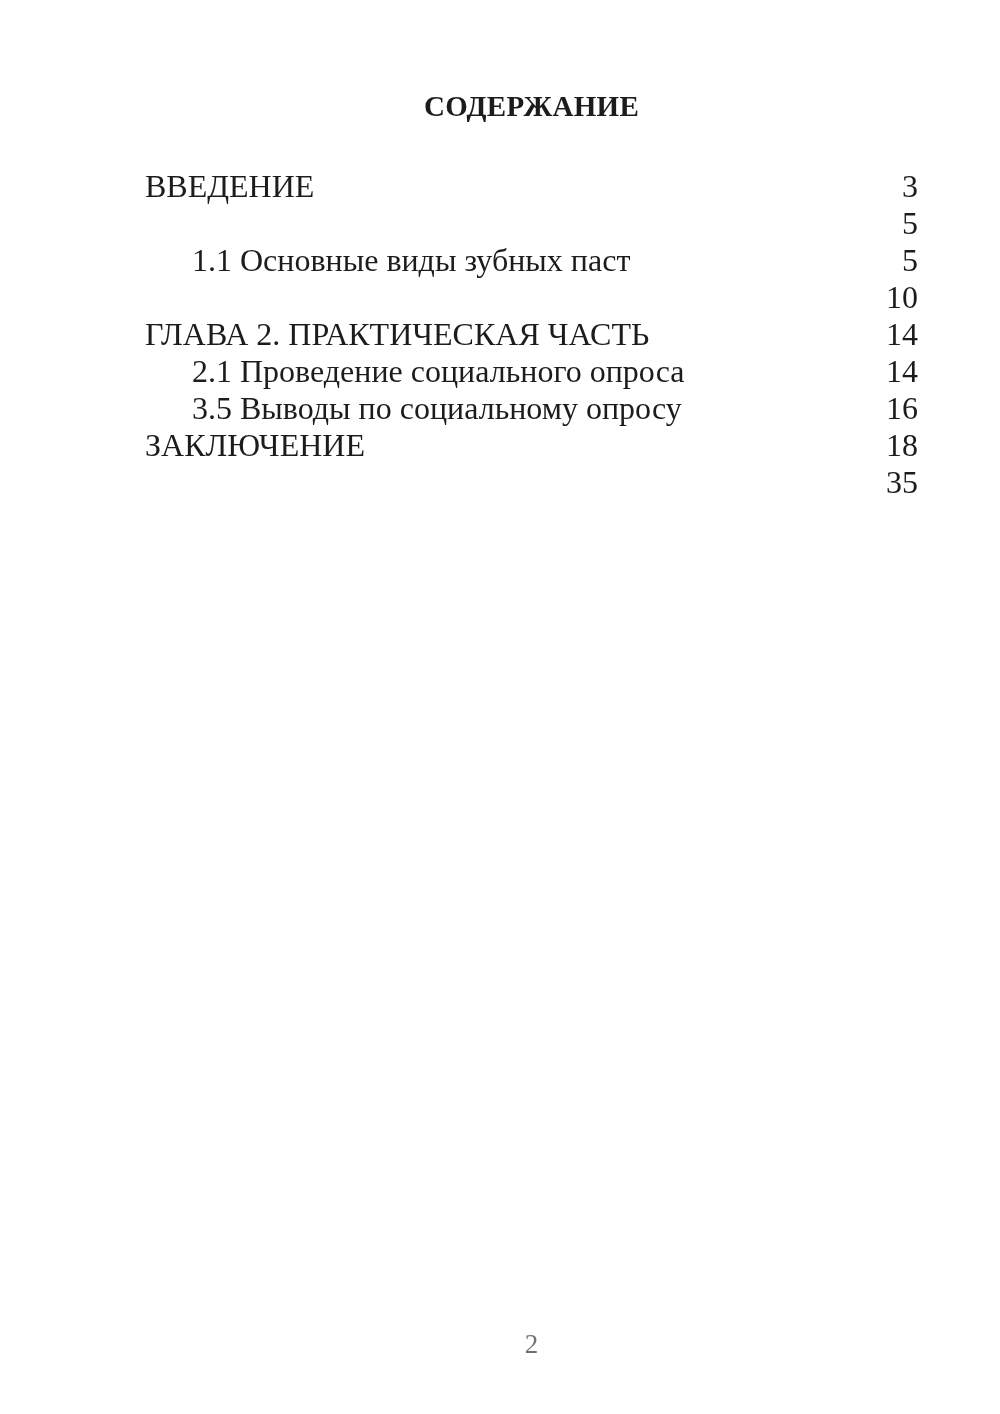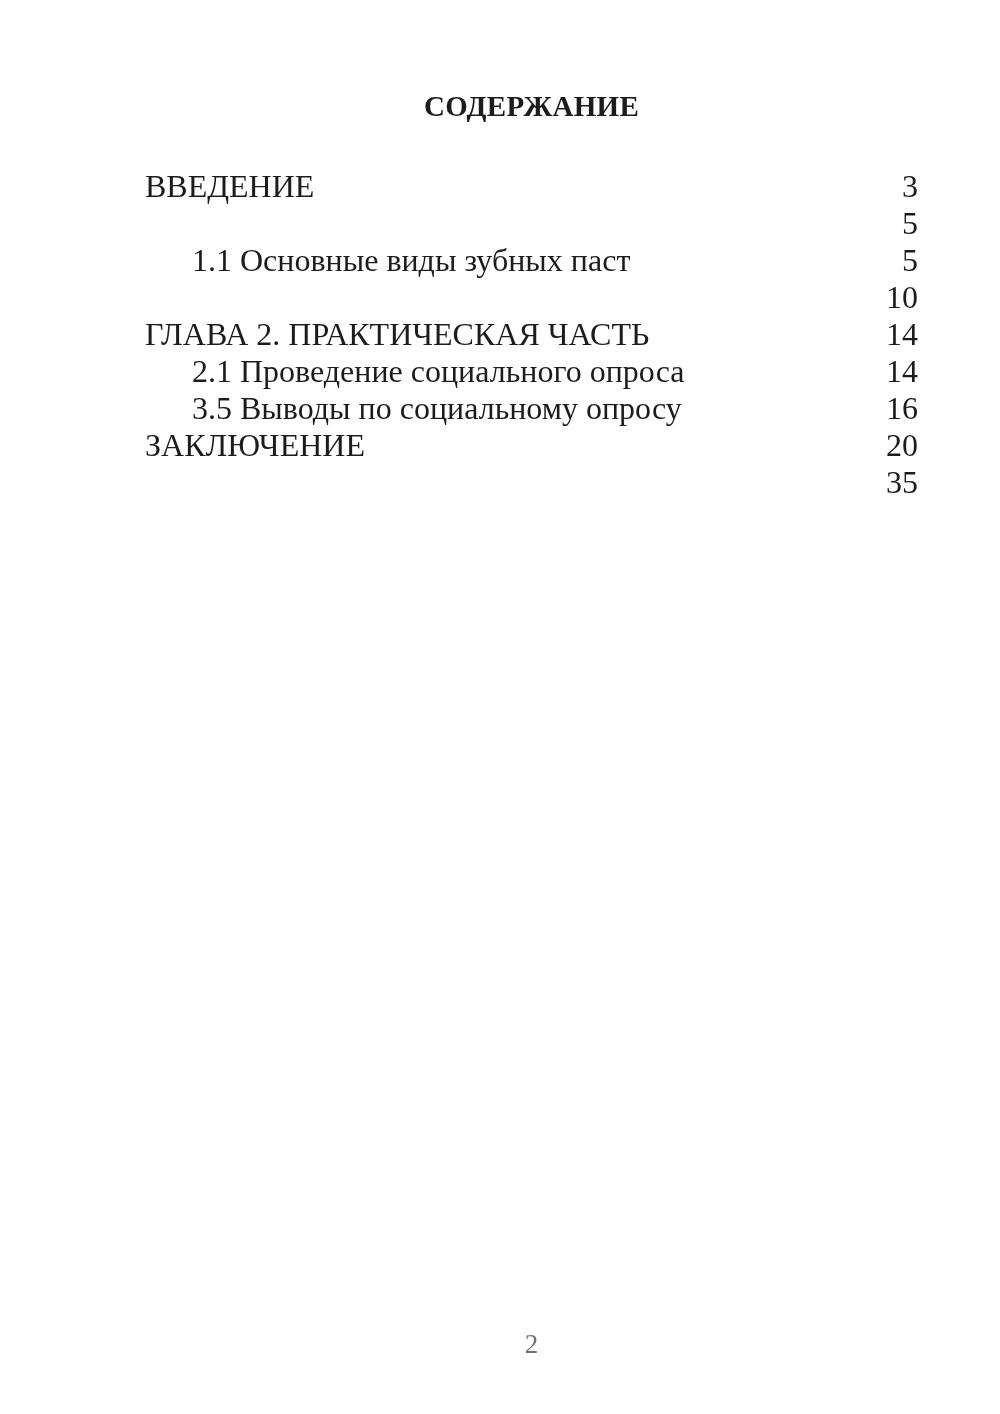--- a/index.html
+++ b/index.html
@@ -101,21 +101,21 @@
       <div class="toc-row level-1">
     <span class="toc-label">2.1 Проведение социального опроса</span>
     <span class="toc-page">14</span>
   </div>
       <div class="toc-row level-1">
     <span class="toc-label">3.5 Выводы по социальному опросу</span>
     <span class="toc-page">16</span>
   </div>
       <div class="toc-row level-0">
     <span class="toc-label">ЗАКЛЮЧЕНИЕ</span>
-    <span class="toc-page">20</span>
+    <span class="toc-page">18</span>
   </div>
       <div class="toc-row level-0">
     <span class="toc-page">35</span>
   </div>
     </div>
 
   <div class="page-number">2</div>
 </div>
 
 </body></html>

